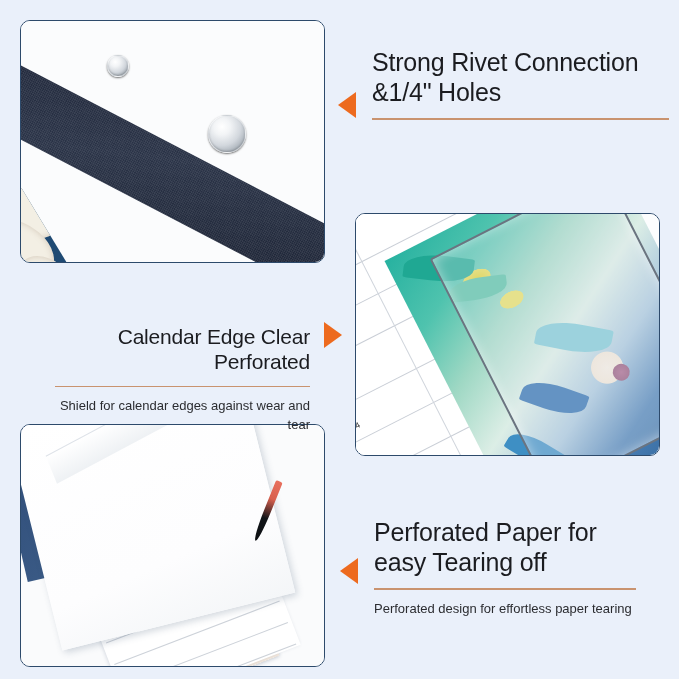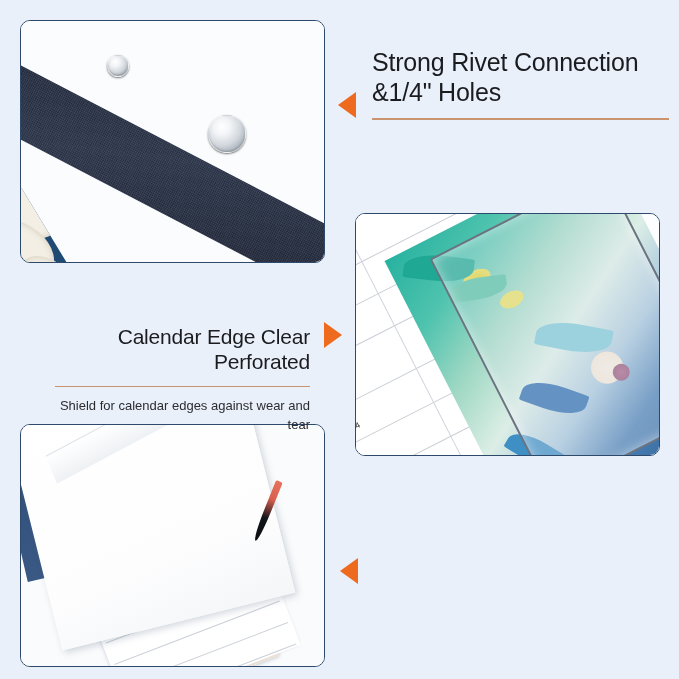--- a/index.html
+++ b/index.html
@@ -446,18 +446,26 @@
 
   <div class="feature" id="feature-protector">
     <h2>
       <span>Calendar Edge Clear</span><br>
       <span>Perforated</span>
     </h2>
     <div class="divider"></div>
     <p>Shield for calendar edges against wear and tear</p>
   </div>
 
+  <div class="feature" id="feature-perforated">
+    <h2>
+      <span>Perforated Paper for</span><br>
+      <span>easy Tearing off</span>
+    </h2>
+    <div class="divider"></div>
+    <p>Perforated design for effortless paper tearing</p>
+  </div>
 
   <div class="arrow left" id="arrow-rivet"></div>
   <div class="arrow right" id="arrow-protector"></div>
   <div class="arrow left" id="arrow-perforated"></div>
 
 </div>
 
 </body></html>

